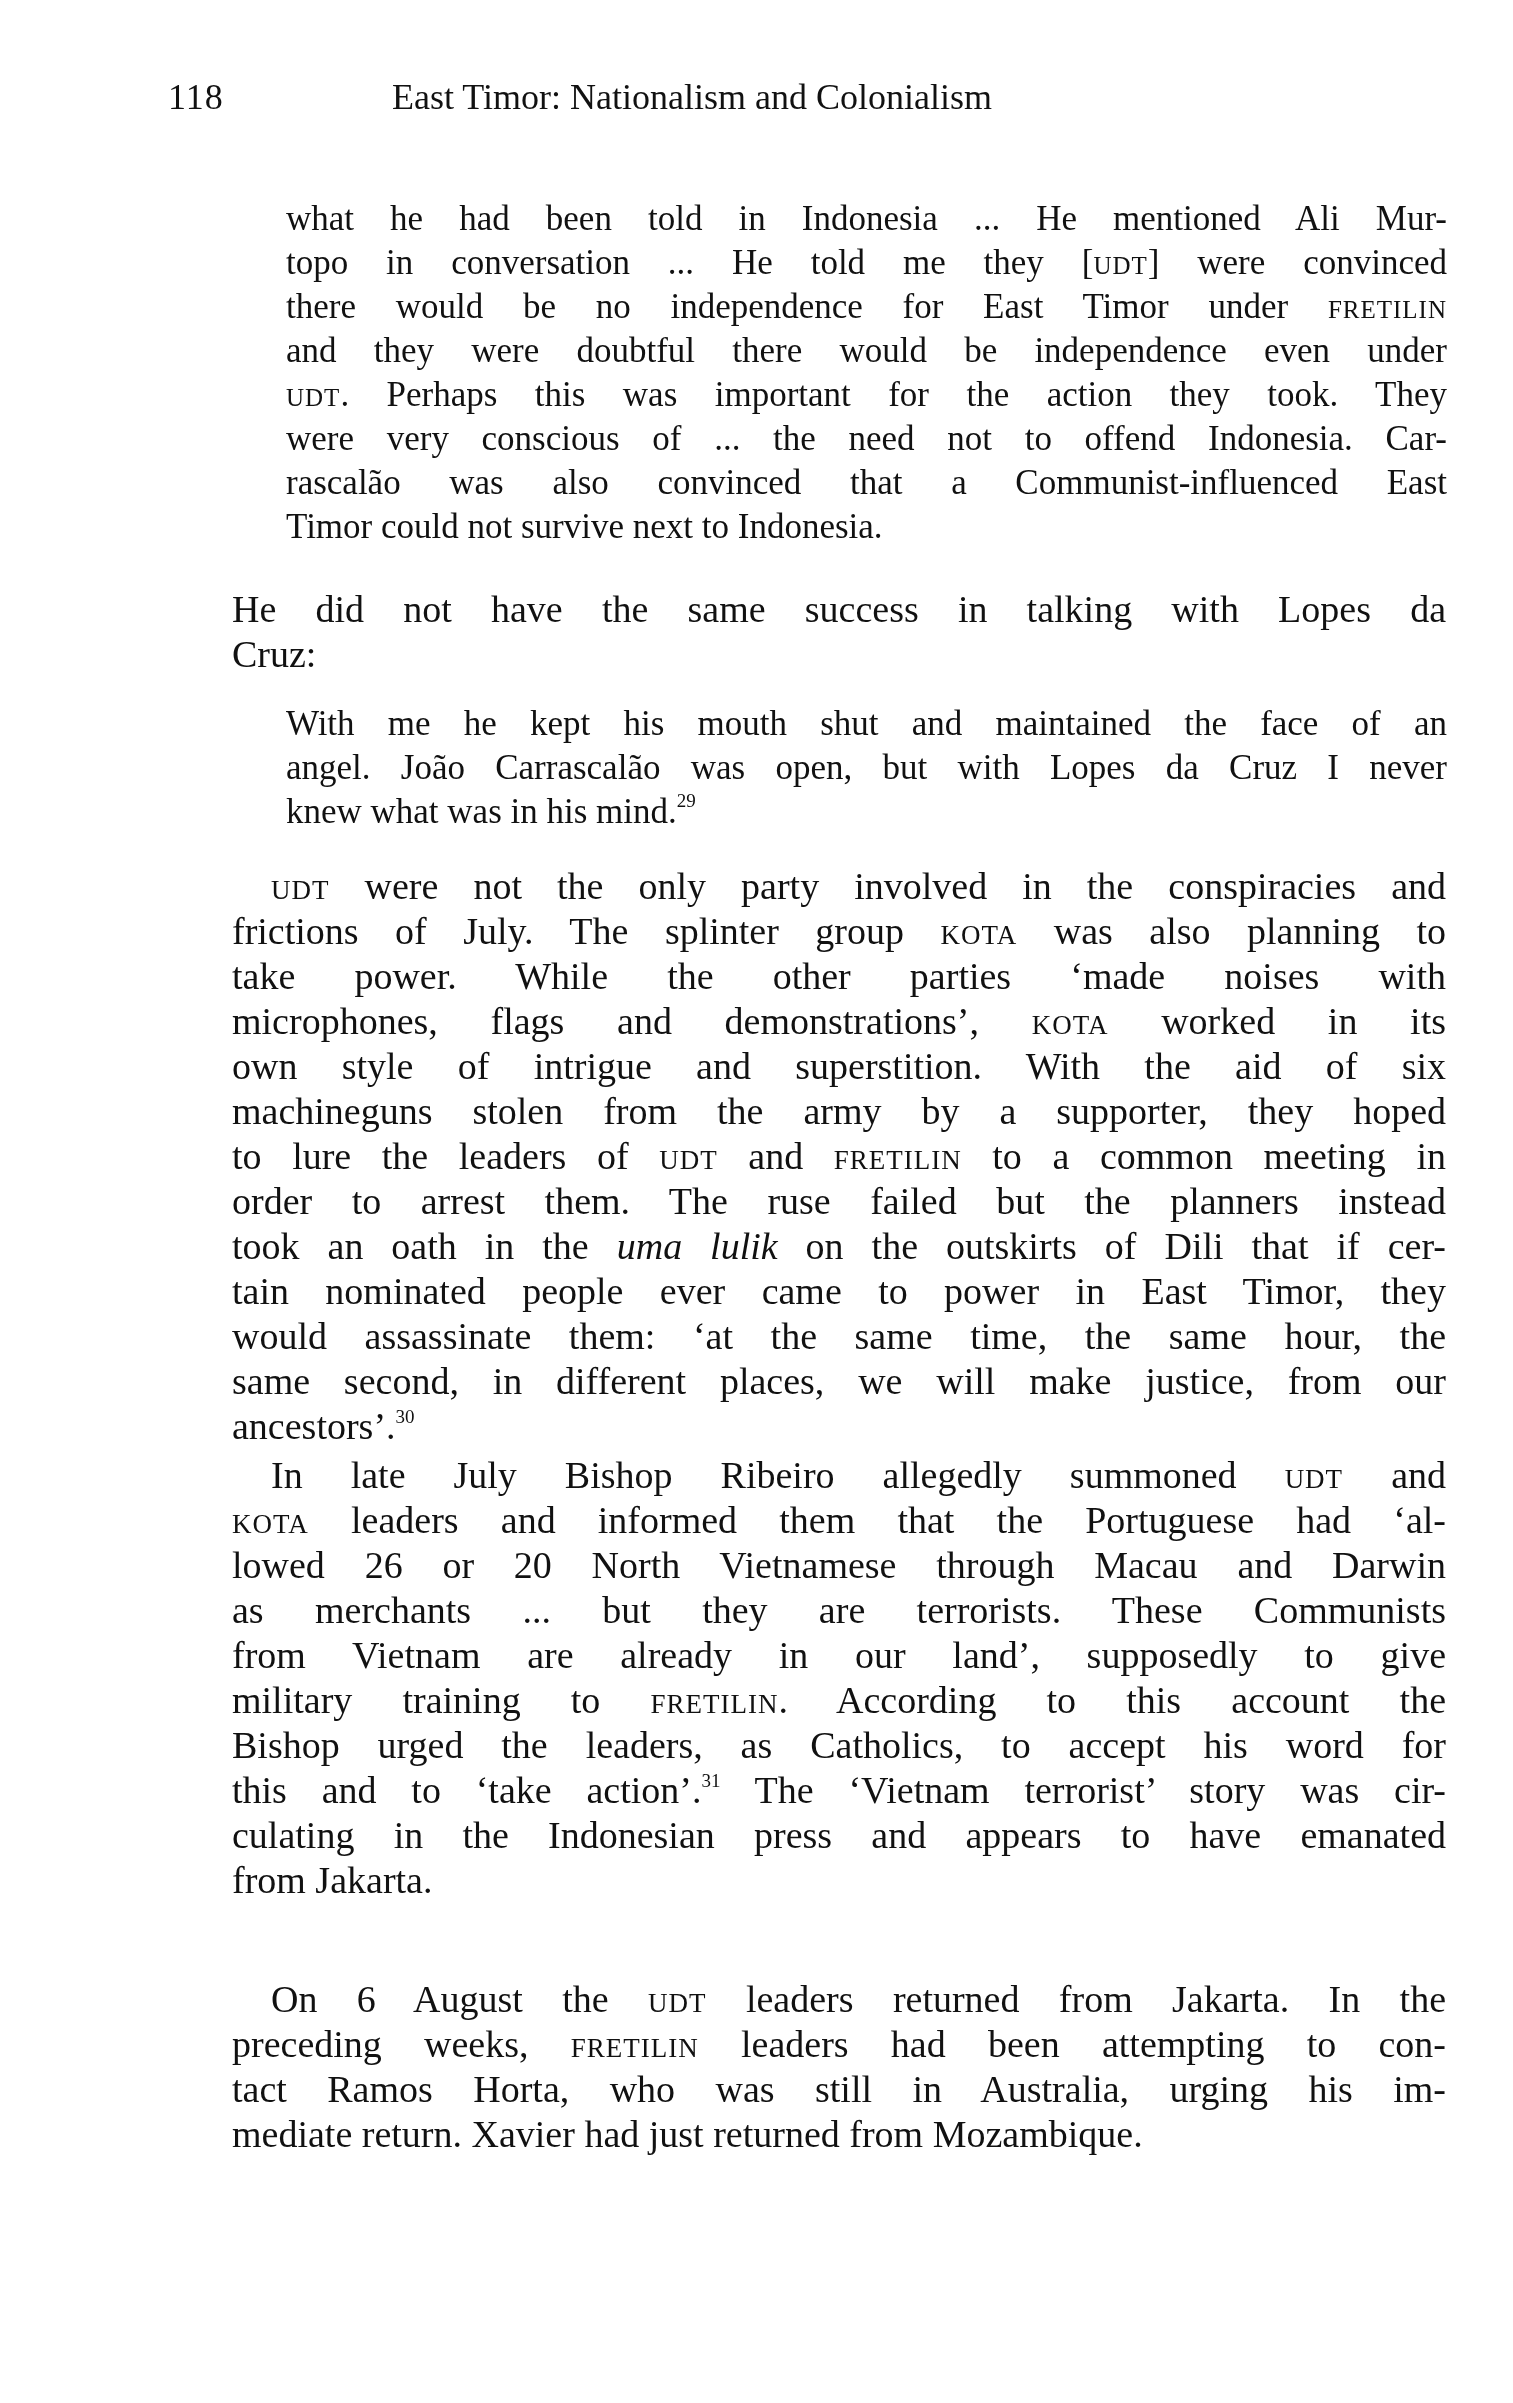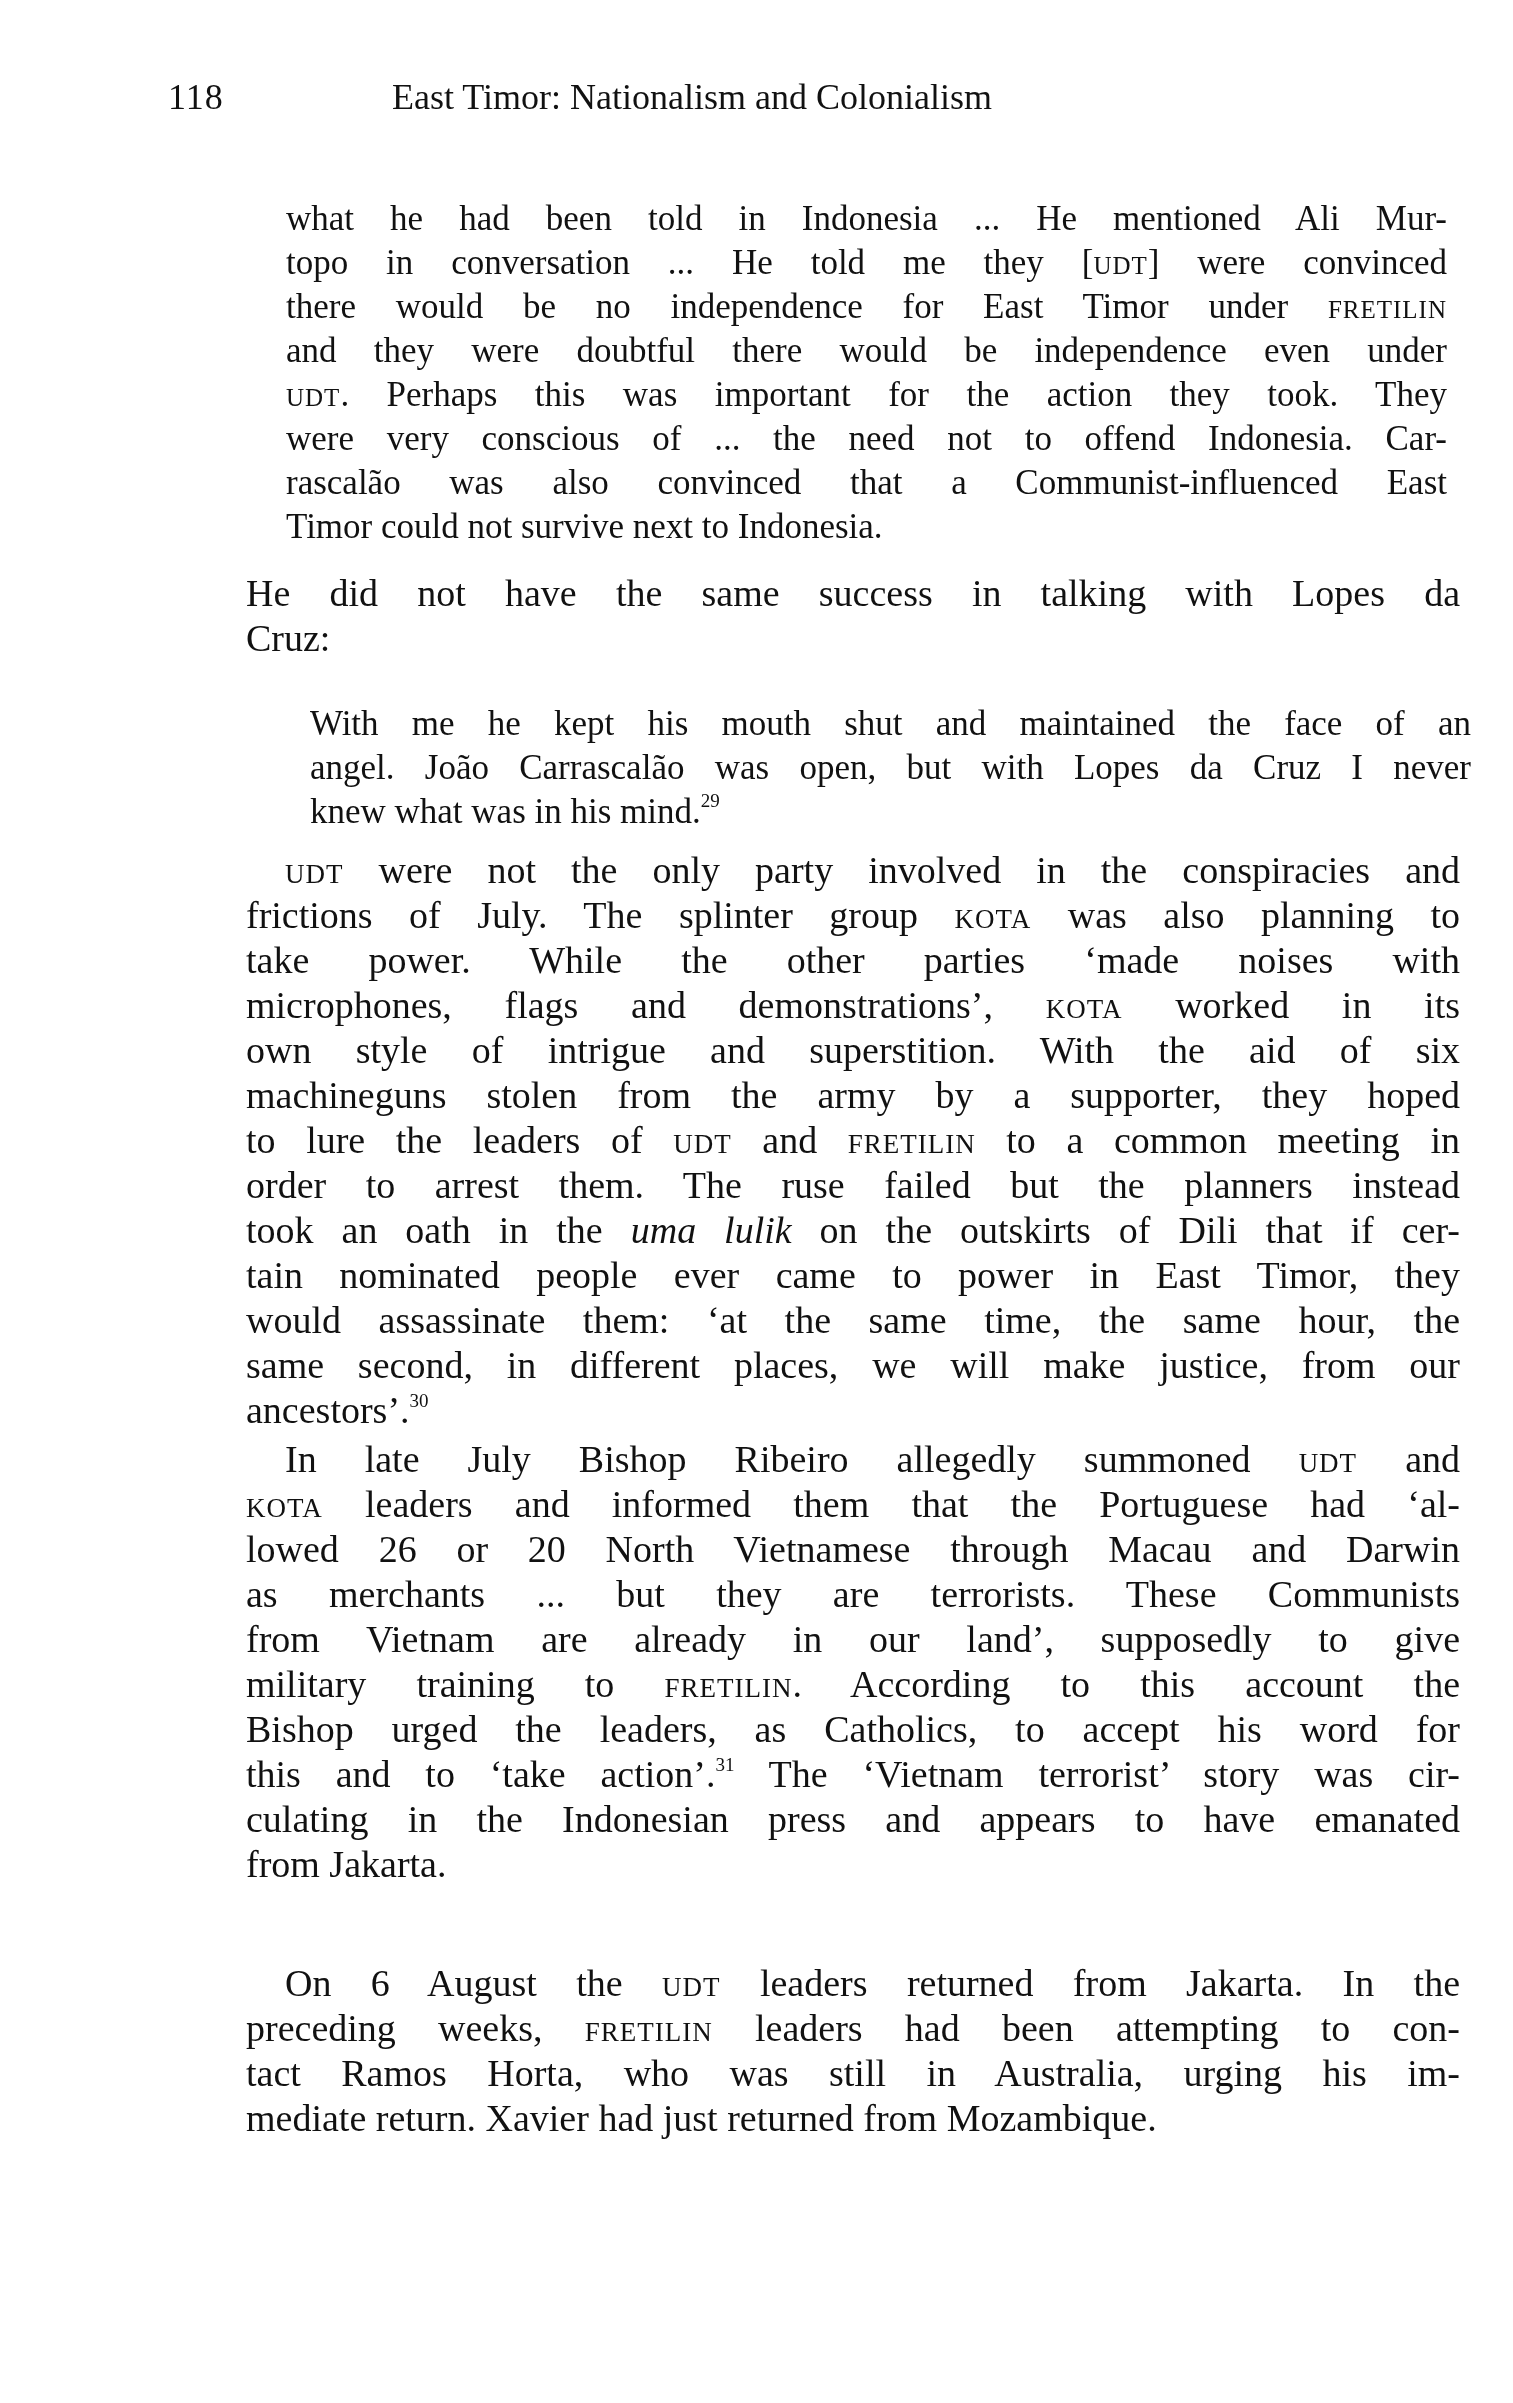--- a/index.html
+++ b/index.html
@@ -28,22 +28,23 @@
   .running-head .page-number {
     display: inline-block;
     width: 215px;
     letter-spacing: 1px;
   }
   .running-head .book-title {
     display: inline-block;
   }
   .page-text {
     position: absolute;
-    left: 246px;
+    left: 232px;
     width: 1214px;
+    margin-top: 16px;
   }
   .line {
     display: block;
     height: 45px;
     line-height: 45px;
     white-space: nowrap;
     text-align: justify;
     text-align-last: justify;
     overflow: visible;
   }
@@ -87,21 +88,21 @@
     <span class="line">were very conscious of ... the need not to offend Indonesia. Car-</span>
     <span class="line">rascalão was also convinced that a Communist-influenced East</span>
     <span class="line last">Timor could not survive next to Indonesia.</span>
   </div>
 
 <div class="page-text body-text" style="top:571px;">
     <span class="line">He did not have the same success in talking with Lopes da</span>
     <span class="line last">Cruz:</span>
   </div>
 
-<div class="block-quote" style="top:702px;margin-left:24px;">
+<div class="block-quote" style="top:702px;">
     <span class="line">With me he kept his mouth shut and maintained the face of an</span>
     <span class="line">angel. João Carrascalão was open, but with Lopes da Cruz I never</span>
     <span class="line last">knew what was in his mind.<sup>29</sup></span>
   </div>
 
 <div class="page-text body-text" style="top:848px;">
     <span class="line" style="padding-left: 39px;"><span class="sc">UDT</span> were not the only party involved in the conspiracies and</span>
     <span class="line">frictions of July. The splinter group <span class="sc">KOTA</span> was also planning to</span>
     <span class="line">take power. While the other parties ‘made noises with</span>
     <span class="line">microphones, flags and demonstrations’, <span class="sc">KOTA</span> worked in its</span>

